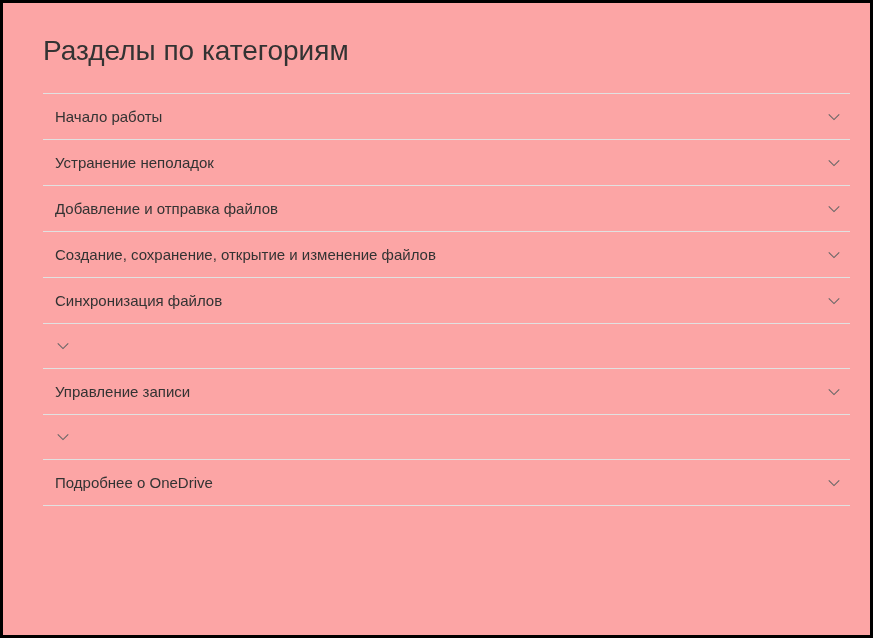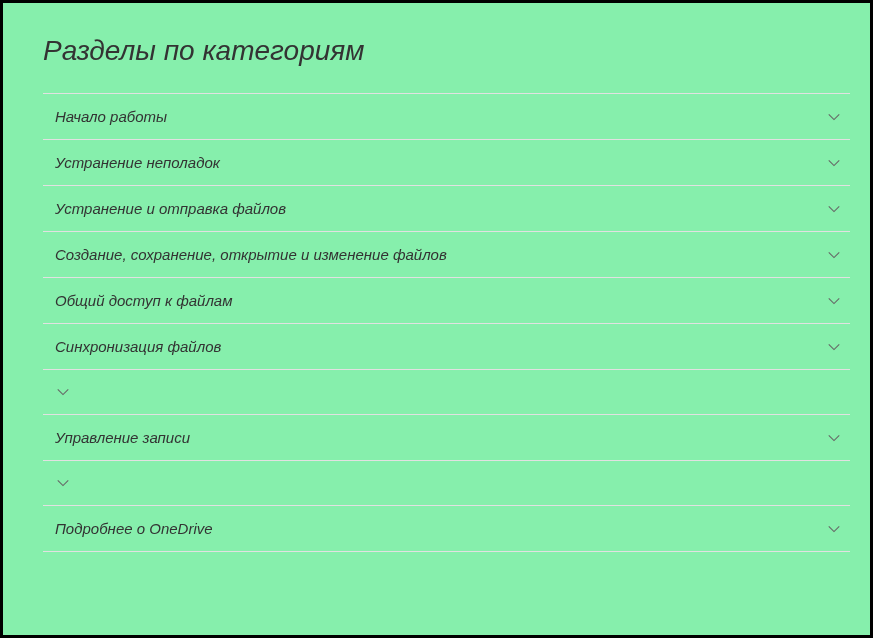--- a/index.html
+++ b/index.html
@@ -8,25 +8,24 @@
       padding: 0;
     }
     body {
       font-family: 'Segoe UI', -apple-system, BlinkMacSystemFont, sans-serif;
       background: #000;
       width: 873px;
       height: 638px;
       padding: 3px;
     }
     .page {
-      background: #86efac;
+      background: #fca5a5;
       width: 100%;
       height: 100%;
       padding: 32px 20px 20px 40px;
-      font-style: italic;
     }
     .page-title {
       font-size: 28px;
       font-weight: 300;
       color: #333;
       margin-bottom: 26px;
     }
     .accordion-list {
       list-style: none;
     }
@@ -82,45 +81,37 @@
     <li class="accordion-item">
       <span class="accordion-label">Устранение неполадок</span>
       <span class="chevron">
         <svg viewBox="0 0 16 16">
             <path d="M2 5 L8 11 L14 5"></path>
           </svg>
       </span>
     </li>
 
     <li class="accordion-item">
-      <span class="accordion-label">Устранение и отправка файлов</span>
+      <span class="accordion-label">Добавление и отправка файлов</span>
       <span class="chevron">
         <svg viewBox="0 0 16 16">
             <path d="M2 5 L8 11 L14 5"></path>
           </svg>
       </span>
     </li>
 
     <li class="accordion-item">
       <span class="accordion-label">Создание, сохранение, открытие и изменение файлов</span>
       <span class="chevron">
         <svg viewBox="0 0 16 16">
             <path d="M2 5 L8 11 L14 5"></path>
           </svg>
       </span>
     </li>
 
-    <li class="accordion-item">
-      <span class="accordion-label">Общий доступ к файлам</span>
-      <span class="chevron">
-        <svg viewBox="0 0 16 16">
-            <path d="M2 5 L8 11 L14 5"></path>
-          </svg>
-      </span>
-    </li>
 
     <li class="accordion-item">
       <span class="accordion-label">Синхронизация файлов</span>
       <span class="chevron">
         <svg viewBox="0 0 16 16">
             <path d="M2 5 L8 11 L14 5"></path>
           </svg>
       </span>
     </li>
 

